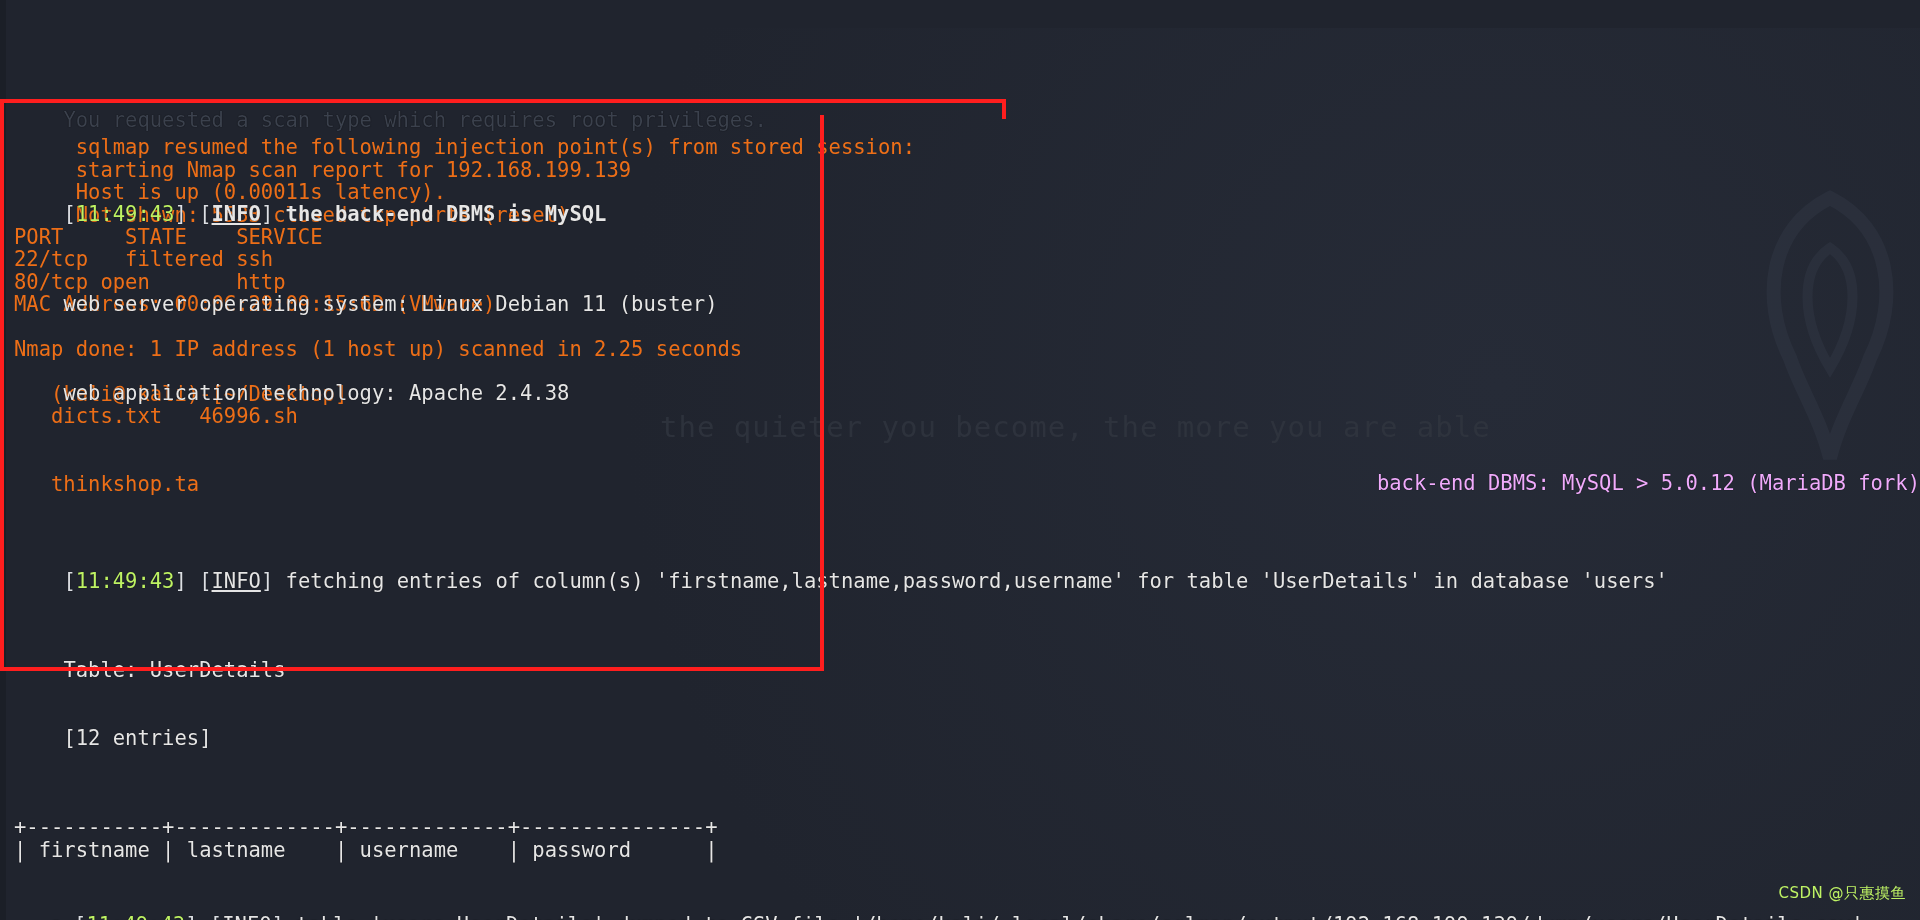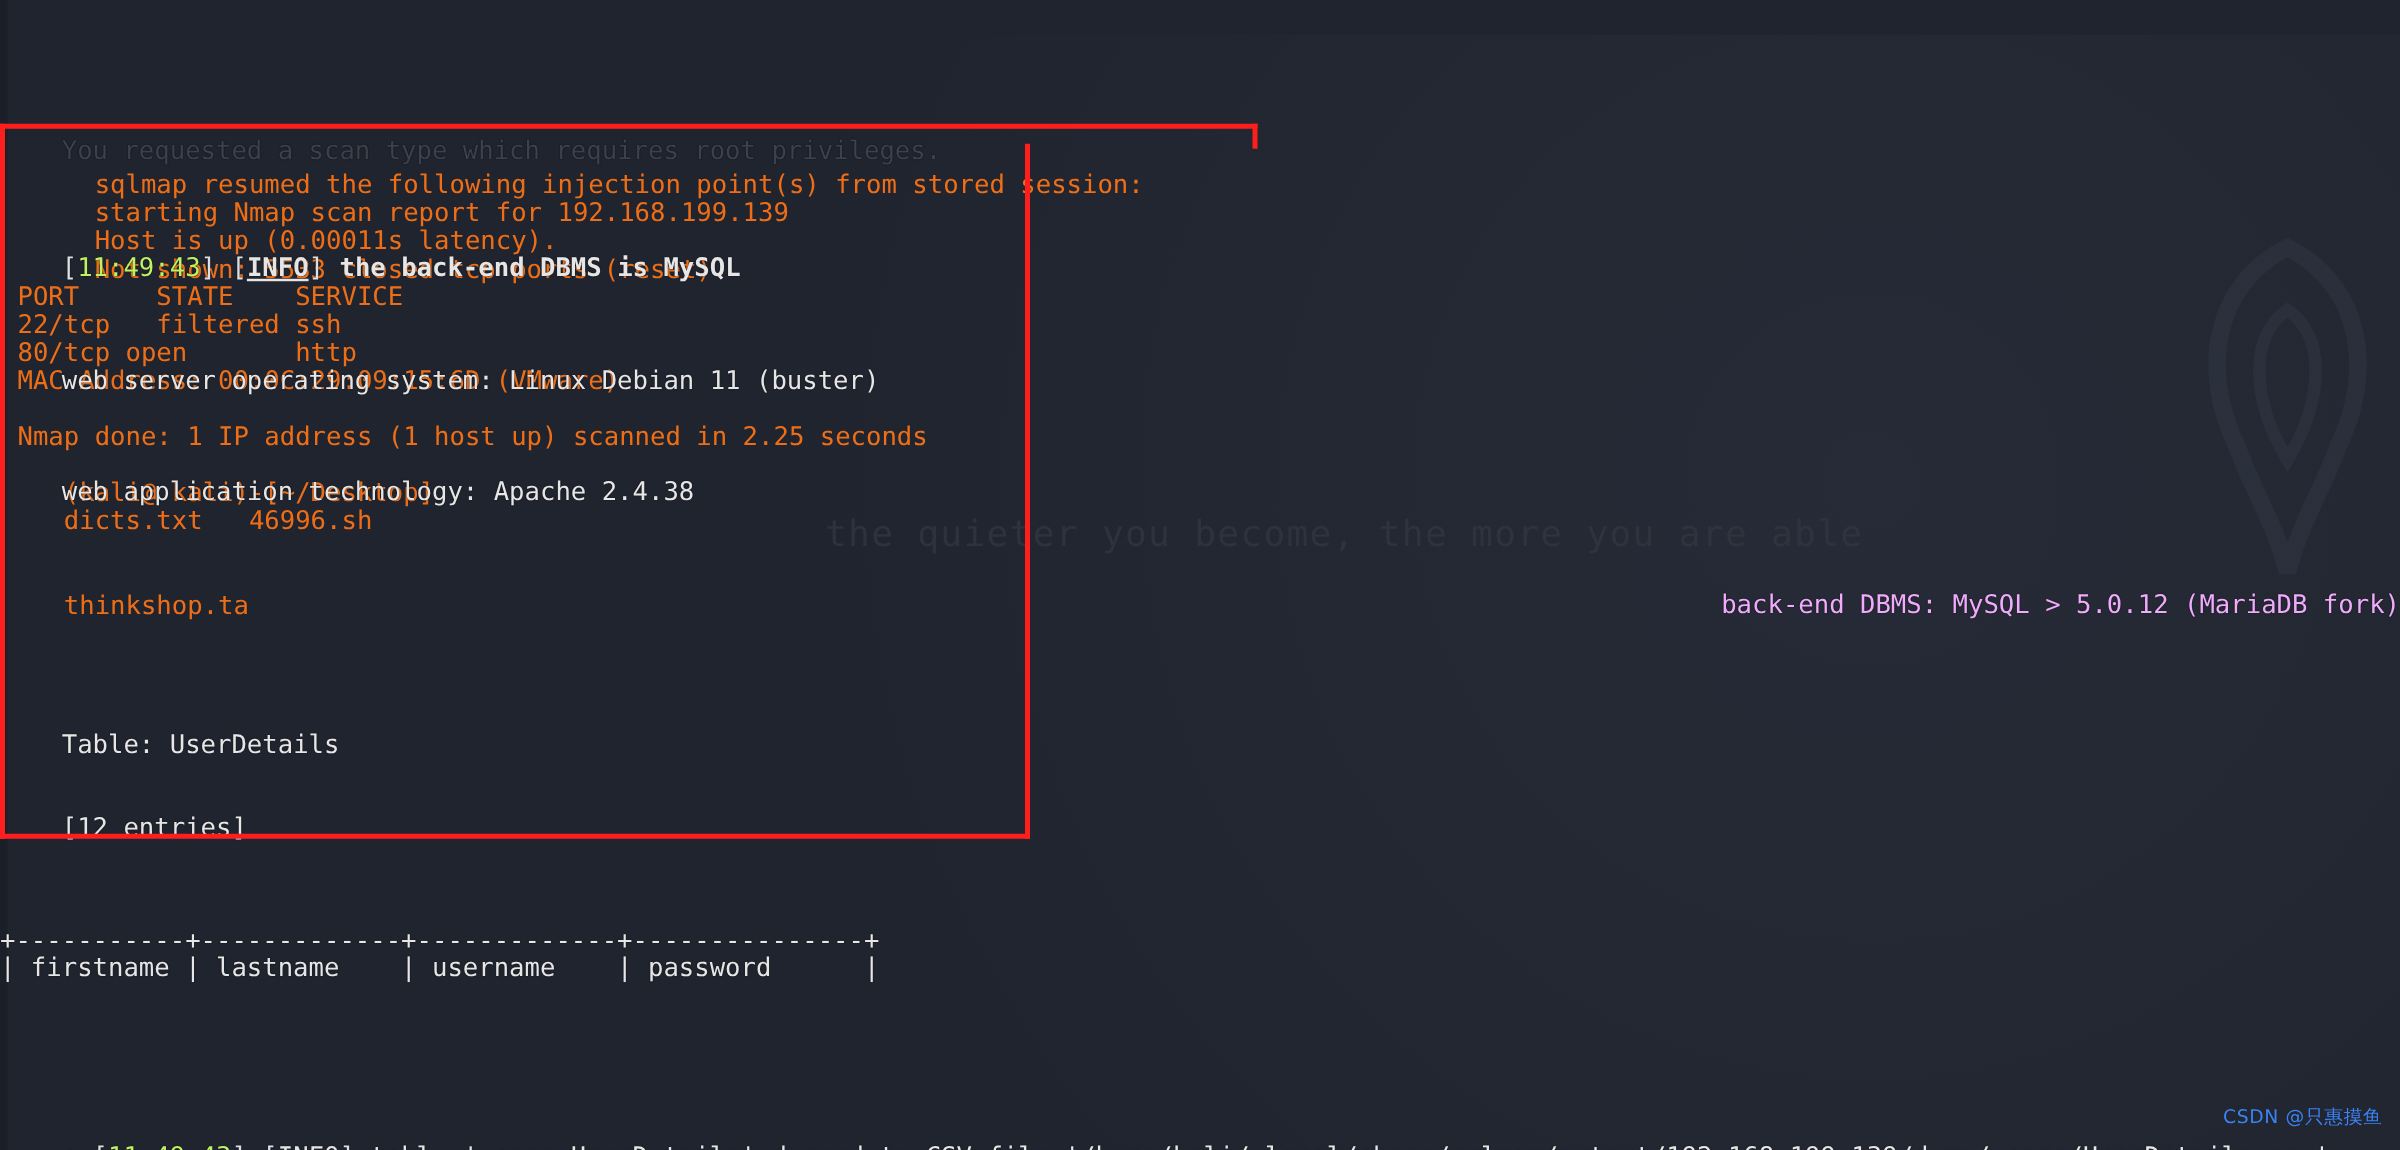--- a/index.html
+++ b/index.html
@@ -38,21 +38,21 @@
     padding:2px 0 0 14px;box-sizing:border-box;
   }
 
   
   #fg-term{
     position:absolute;left:0;top:0;width:1920px;height:920px;
     font-size:20.5px;line-height:22.4px;
     color:#e6e6e6;white-space:pre;
   }
   .tline{
-    height:22.4px;
+    padding-left:14px;height:22.4px;
     text-shadow:0 0 1px rgba(0,0,0,.9);
   }
   .ts{color:#bef264;}
   .brk{color:#dcdfe4;}
   .info{color:#e5e5e5;text-decoration:underline;}
   .bold{font-weight:bold;}
 
   
   #redbox{
     position:absolute;
@@ -69,21 +69,21 @@
   }
 
   
   #footer{
     position:absolute;left:0;top:838px;width:1920px;
     font-size:20.5px;line-height:25px;white-space:pre;color:#e6e6e6;
   }
   #watermark{
     position:absolute;right:14px;top:884px;
     font-family:"DejaVu Sans","Liberation Sans",sans-serif;
-    font-size:15px;color:#3b82f6;letter-spacing:.5px;text-align:center;
+    font-size:15px;color:#bef264;letter-spacing:.5px;text-align:center;
   }
   .taskbar-ghost{
     position:absolute;left:0;top:0;width:6px;height:920px;
     background:#1b1f27;
   }
 </style>
 </head>
 <body>
 
 <div id="wallpaper">
@@ -135,20 +135,23 @@
   </div>
 
   <div class="tline">
     <span>web application technology: Apache 2.4.38</span>
   </div>
 
   <div class="tline" style="color:#f0abfc;text-align:right;">
     <span>back-end DBMS: MySQL &gt; 5.0.12 (MariaDB fork)</span>
   </div>
 
+  <div class="tline" style="margin-top:8px;">
+    <span class="brk">[</span><span class="ts">11:49:43</span><span class="brk">] [</span><span class="info">INFO</span><span class="brk">] </span><span>fetching entries of column(s) 'firstname,lastname,password,username' for table 'UserDetails' in database 'users'</span>
+  </div>
 
   <div class="tline">
     <span>Table: UserDetails</span>
   </div>
   <div class="tline">
     <span>[12 entries]</span>
   </div>
 
   
   <div id="ascii-table"><div class="tline">+-----------+-------------+-------------+---------------+</div><div class="tline">| firstname | lastname    | username    | password      |</div></div>

